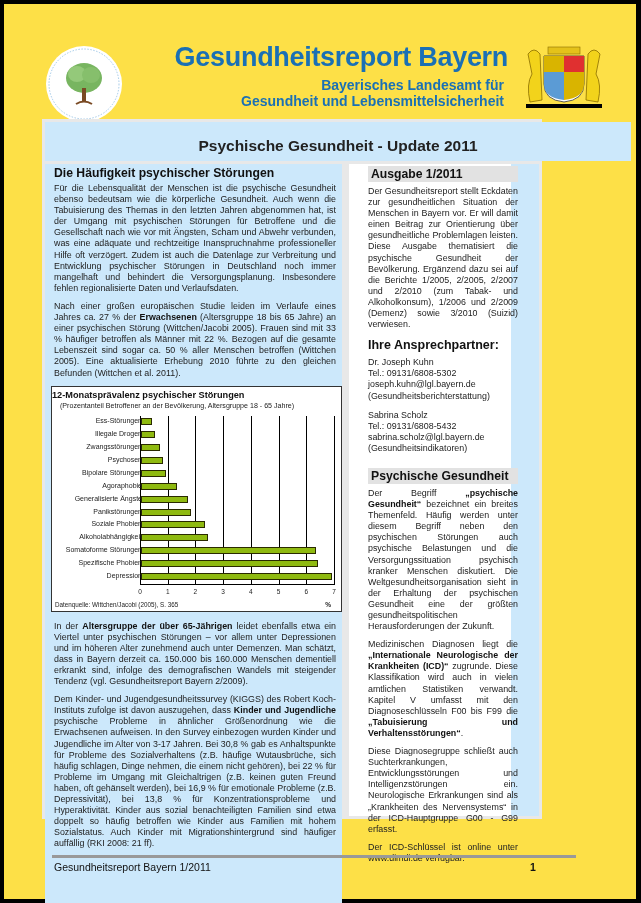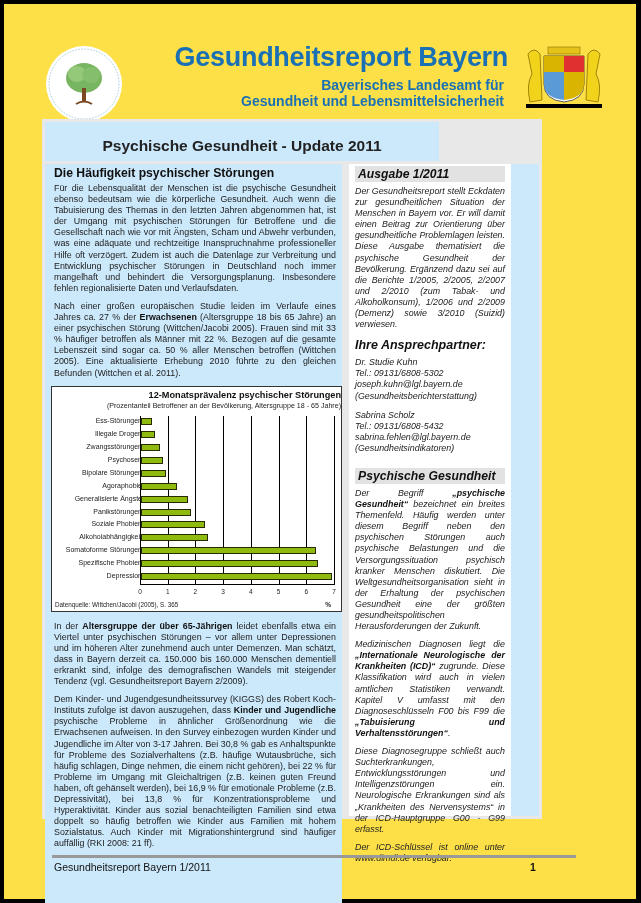--- a/index.html
+++ b/index.html
@@ -26,41 +26,41 @@
   .sub1 { top: 73px; }
   .sub2 { top: 89px; text-align: center; }
   .crest { position: absolute; left: 520px; top: 40px; width: 80px; height: 66px; }
 
   
   .frame {
     position: absolute; left: 38px; top: 115px; width: 500px; height: 700px;
     background: #e8e8e8;
   }
   .banner {
-    position: absolute; left: 41px; top: 118px; width: 394px; height: 39px;
+    position: absolute; left: 41px; top: 118px; width: 586px; height: 39px;
     background: #cce8fb;
   }
   .banner-title {
     position: absolute; left: 0; right: 0; top: 15px; text-align: center;
     font-weight: bold; font-size: 15.5px; color: #222;
   }
   .left-col {
     position: absolute; left: 41px; top: 160px; width: 297px; height: 788px;
     background: #cce8fb;
   }
   .right-strip {
     position: absolute; left: 507px; top: 160px; width: 28px; height: 652px;
     background: #cce8fb;
   }
   .right-col {
     position: absolute; left: 345px; top: 160px; width: 162px; height: 652px;
     background: #fff;
   }
   .lc-inner { position: absolute; left: 9px; top: 2px; width: 282px; }
-  .rc-inner { position: absolute; left: 6px; top: 2px; width: 150px; font-style: italic; }
+  .rc-inner { position: absolute; left: 19px; top: 2px; width: 150px; }
 
   h2.lh {
     margin: 0 0 3px 0; font-size: 12.2px; font-weight: bold; color: #111;
   }
   p.t {
     margin: 0 0 7px 0; font-size: 8.9px; line-height: 11.1px; color: #222;
     text-align: justify; hyphens: manual;
   }
   p.t b { font-weight: bold; color: #111; }
 
@@ -72,22 +72,22 @@
     margin: 8px 0 5px 0; font-size: 12.5px; font-weight: bold; color: #111;
   }
   .contact { font-size: 8.9px; line-height: 11.1px; color: #222; margin: 0 0 8px 0; }
   .contact div { white-space: nowrap; }
 
   
   .chart {
     position: relative; width: 291px; height: 226px; background: #fff;
     border: 1px solid #333; margin: 2px 0 9px -3px; box-sizing: border-box;
   }
-  .chart-title { position: absolute; left: 0; right: 0; top: 3px; text-align: right; font-weight: bold; font-size: 9.2px; color: #111; }
-  .chart-sub { position: absolute; left: 0; right: 0; top: 15px; text-align: right; font-size: 7.1px; color: #222; }
+  .chart-title { position: absolute; left: 0; right: 0; top: 3px; text-align: left; font-weight: bold; font-size: 9.2px; color: #111; }
+  .chart-sub { position: absolute; left: 8px; right: 0; top: 15px; text-align: left; font-size: 7.1px; color: #222; }
   .plot {
     position: absolute; left: 88px; top: 29px; width: 194px; height: 168px;
     border-left: 1px solid #000; border-bottom: 1px solid #000;
   }
   .grid { position: absolute; top: 0; bottom: 0; width: 1px; background: #000; }
   .bar-row { position: absolute; left: 0; height: 8px; }
   .bar { position: absolute; left: 0; top: 0; height: 7px; background: #8fba10; border: 1px solid #2a2a00; box-sizing: border-box; }
   .cat { position: absolute; right: 199px; font-size: 7px; color: #222; white-space: nowrap; text-align: right; }
   .tick { position: absolute; top: 201px; font-size: 6.5px; color: #222; transform: translateX(-50%); }
   .src { position: absolute; left: 3px; bottom: 3px; font-size: 6.3px; color: #222; }
@@ -225,29 +225,29 @@
     </div>
   </div>
 
   <div class="right-col">
     <div class="rc-inner">
       <div class="rhead">Ausgabe 1/2011</div>
       <p class="t">Der Gesundheitsreport stellt Eckdaten zur gesundheitlichen Situation der Menschen in Bayern vor. Er will damit einen Beitrag zur Orientierung über gesundheitliche Problemlagen leisten. Diese Ausgabe thematisiert die psychische Gesundheit der Bevölkerung. Ergänzend dazu sei auf die Berichte 1/2005, 2/2005, 2/2007 und 2/2010 (zum Tabak- und Alkoholkonsum), 1/2006 und 2/2009 (Demenz) sowie 3/2010 (Suizid) verwiesen.</p>
 
       <div class="rhead2">Ihre Ansprechpartner:</div>
       <div class="contact">
-        <div>Dr. Studie Kuhn</div>
+        <div>Dr. Joseph Kuhn</div>
         <div>Tel.: 09131/6808-5302</div>
         <div>joseph.kuhn@lgl.bayern.de</div>
         <div>(Gesundheitsberichterstattung)</div>
       </div>
       <div class="contact">
         <div>Sabrina Scholz</div>
         <div>Tel.: 09131/6808-5432</div>
-        <div>sabrina.fehlen@lgl.bayern.de</div>
+        <div>sabrina.scholz@lgl.bayern.de</div>
         <div>(Gesundheitsindikatoren)</div>
       </div>
 
       <div class="rhead" style="margin-top:14px">Psychische Gesundheit</div>
       <p class="t"><span>Der Begriff </span><b>„psychische Gesundheit“</b><span> bezeichnet ein breites Themenfeld. Häufig werden unter diesem Begriff neben den psychischen Störungen auch psychische Belastungen und die Versorgungssituation psychisch kranker Menschen diskutiert. Die Weltgesundheitsorganisation sieht in der Erhaltung der psychischen Gesundheit eine der größten gesundheitspolitischen Herausforderungen der Zukunft.</span></p>
       <p class="t"><span>Medizinischen Diagnosen liegt die </span><b>„Internationale Neurologische der Krankheiten (ICD)“</b><span> zugrunde. Diese Klassifikation wird auch in vielen amtlichen Statistiken verwandt. Kapitel V umfasst mit den Diagnoseschlüsseln F00 bis F99 die </span><b>„Tabuisierung und Verhaltensstörungen“</b><span>.</span></p>
       <p class="t">Diese Diagnosegruppe schließt auch Suchterkrankungen, Entwicklungsstörungen und Intelligenzstörungen ein. Neurologische Erkrankungen sind als „Krankheiten des Nervensystems“ in der ICD-Hauptgruppe G00 - G99 erfasst.</p>
       <p class="t">Der ICD-Schlüssel ist online unter www.dimdi.de verfügbar.</p>
     </div>
   </div>

